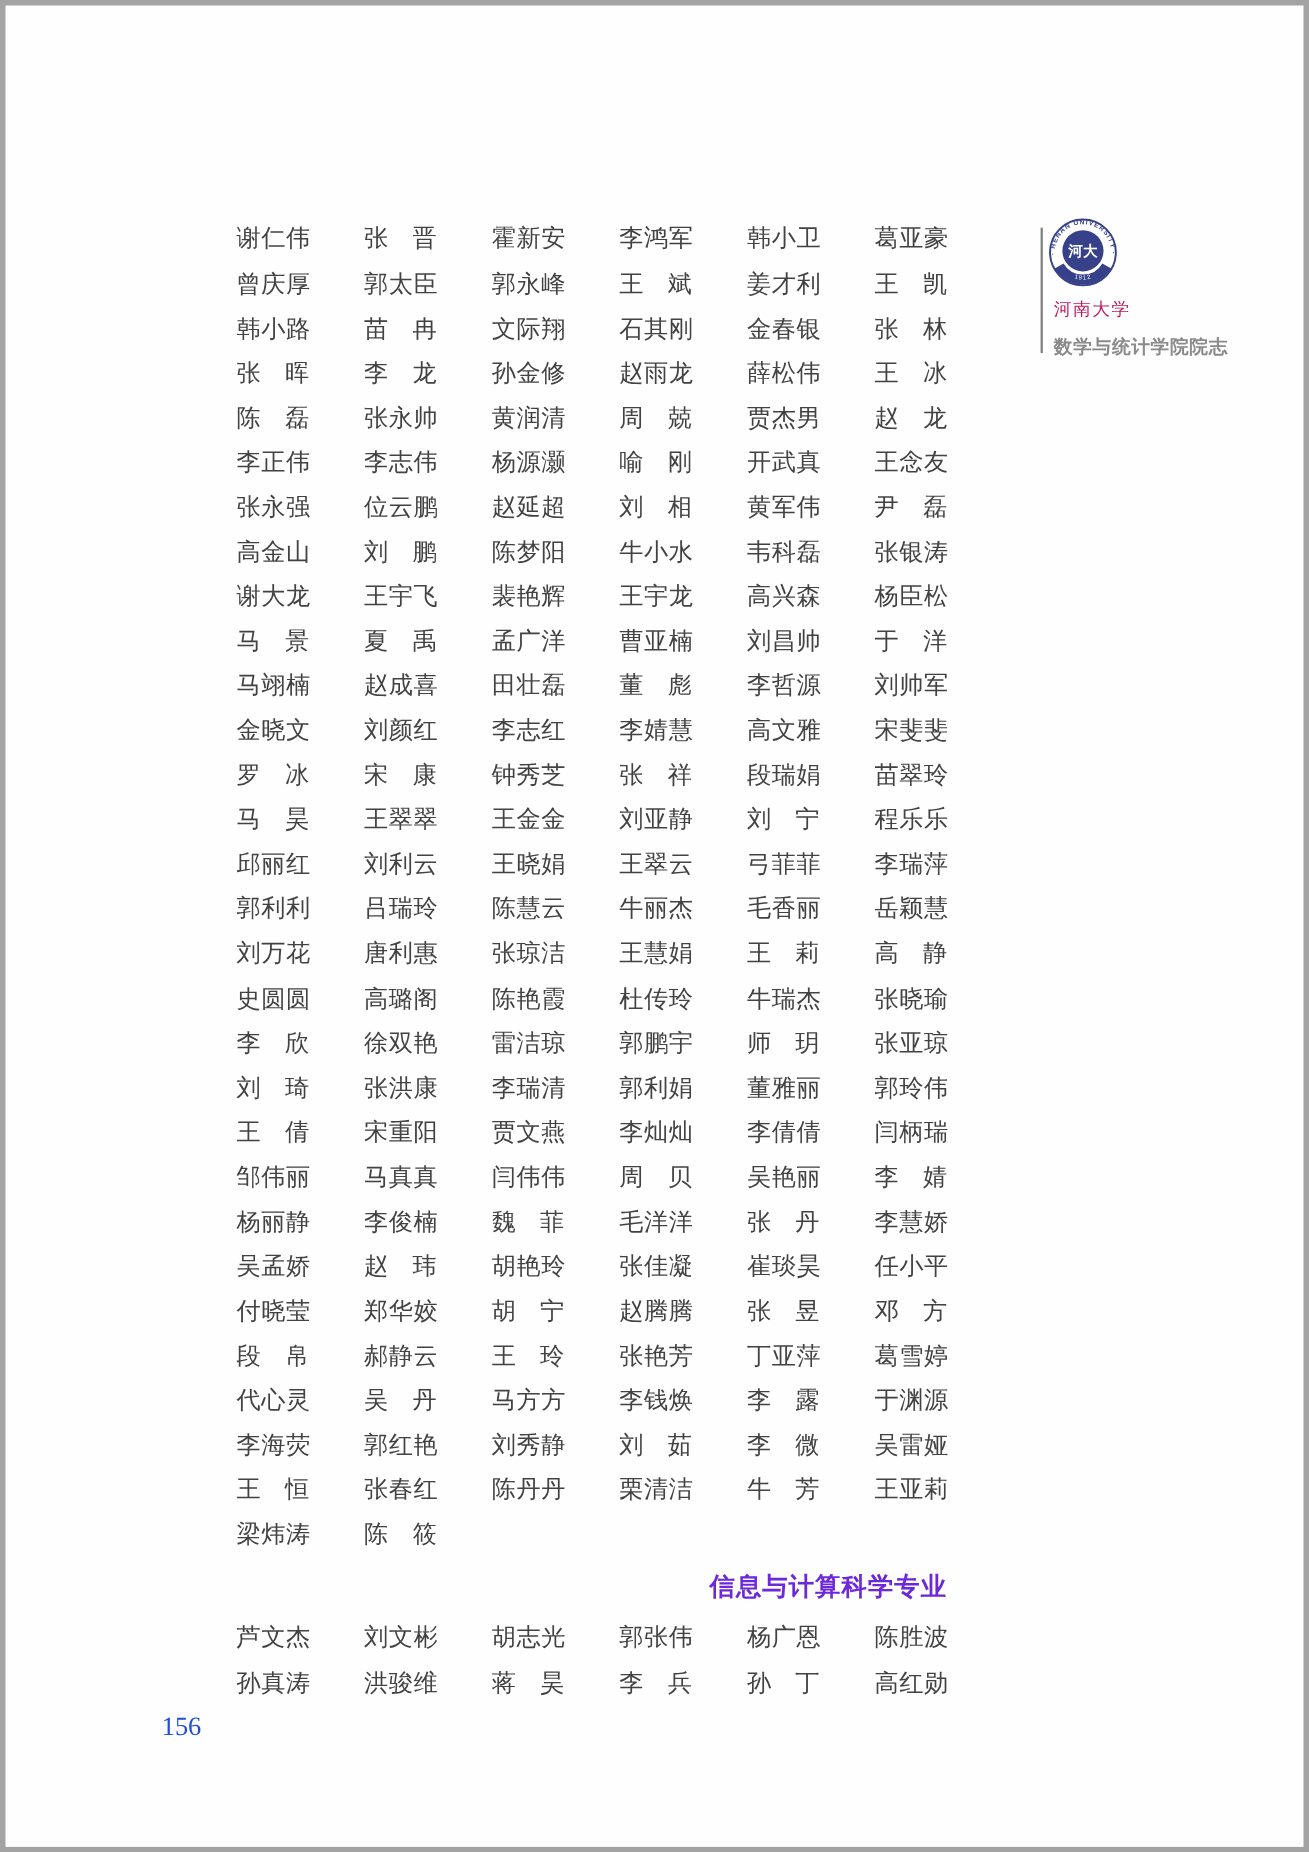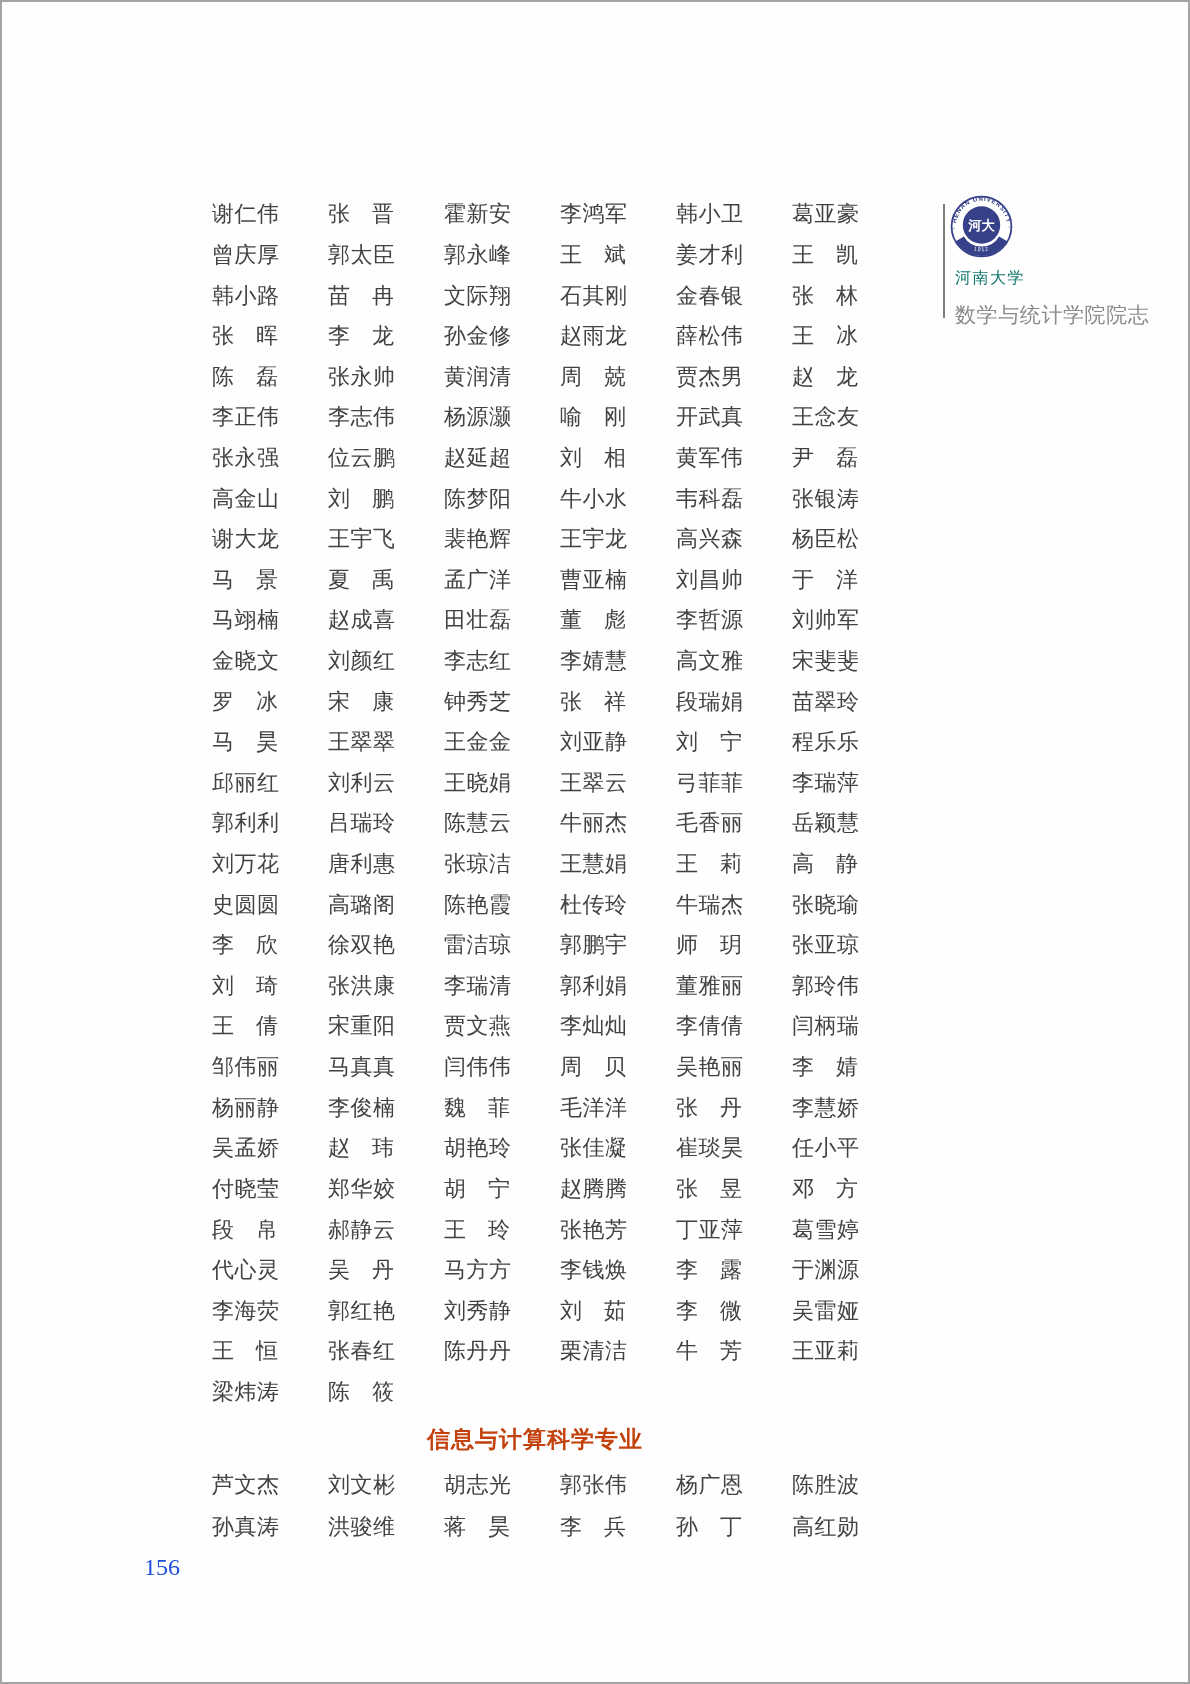--- a/index.html
+++ b/index.html
@@ -1,21 +1,21 @@
 <!DOCTYPE html>
 <html><head>
 <meta charset="utf-8">
 <style>
   html,body{margin:0;padding:0;background:#ffffff;}
   .sheet{
     position:relative;
     width:1190px;height:1684px;
     background:#fefefe;
     box-sizing:border-box;
-    border:2px solid #a3a3a3;
+    border:5px solid #a3a3a3;
     overflow:hidden;
     font-family:"Liberation Serif","DejaVu Serif",serif;
   }
   
   .roster{
     position:absolute;
     display:grid;
     grid-template-columns:repeat(6,66px);
     column-gap:50px;
     align-items:center;
@@ -28,45 +28,46 @@
     letter-spacing:0.5px;
     white-space:nowrap;
     line-height:1;
   }
   .name.j2{display:flex;justify-content:space-between;letter-spacing:0;}
   
   .section-heading{
     position:absolute;
     left:210px;top:1423px;width:646px;
     margin:0;
-    text-align:center;
+    text-align:right;
     font-family:"Liberation Sans","DejaVu Sans",sans-serif;
     font-weight:700;
     font-size:23px;
     line-height:28px;
-    color:#c2410c;
+    color:#6d28d9;
     letter-spacing:1px;
   }
   
   .sidebar-rule{
     position:absolute;
     left:941px;top:202px;
     width:2px;height:114px;
     background:#7d7d7d;
   }
   .logo{position:absolute;left:948px;top:193px;}
   .sidebar-line1{
     position:absolute;left:953px;top:266px;
-    font-size:16px;color:#0f766e;letter-spacing:1.5px;
+    font-size:16px;color:#be185d;letter-spacing:1.5px;
     font-family:"Liberation Serif","DejaVu Serif",serif;
   }
   .sidebar-line2{
     position:absolute;left:953px;top:299px;
-    font-size:21px;color:#8a8a8a;letter-spacing:0.6px;
+    font-size:17px;color:#8a8a8a;letter-spacing:0.6px;
     font-family:"Liberation Serif","DejaVu Serif",serif;
+    font-weight:bold;
   }
   
   .page-number{
     position:absolute;left:142px;top:1552px;
     font-size:24px;color:#1d4ed8;
     font-family:"Liberation Serif","DejaVu Serif",serif;
   }
 </style>
 </head>
 <body>

